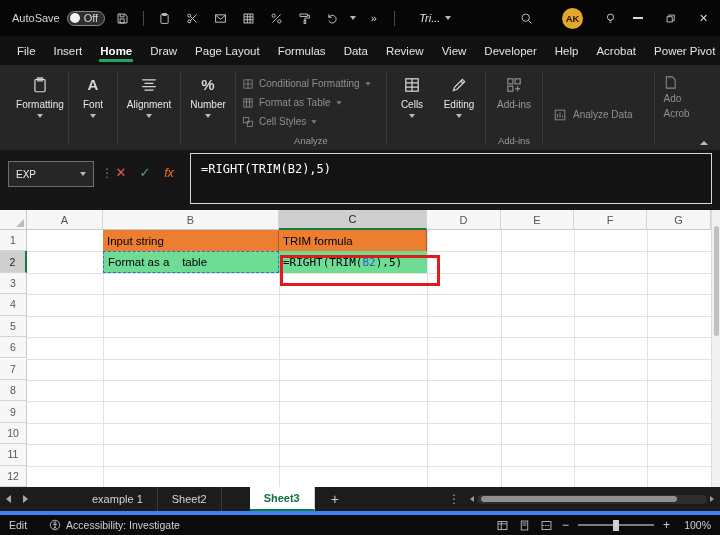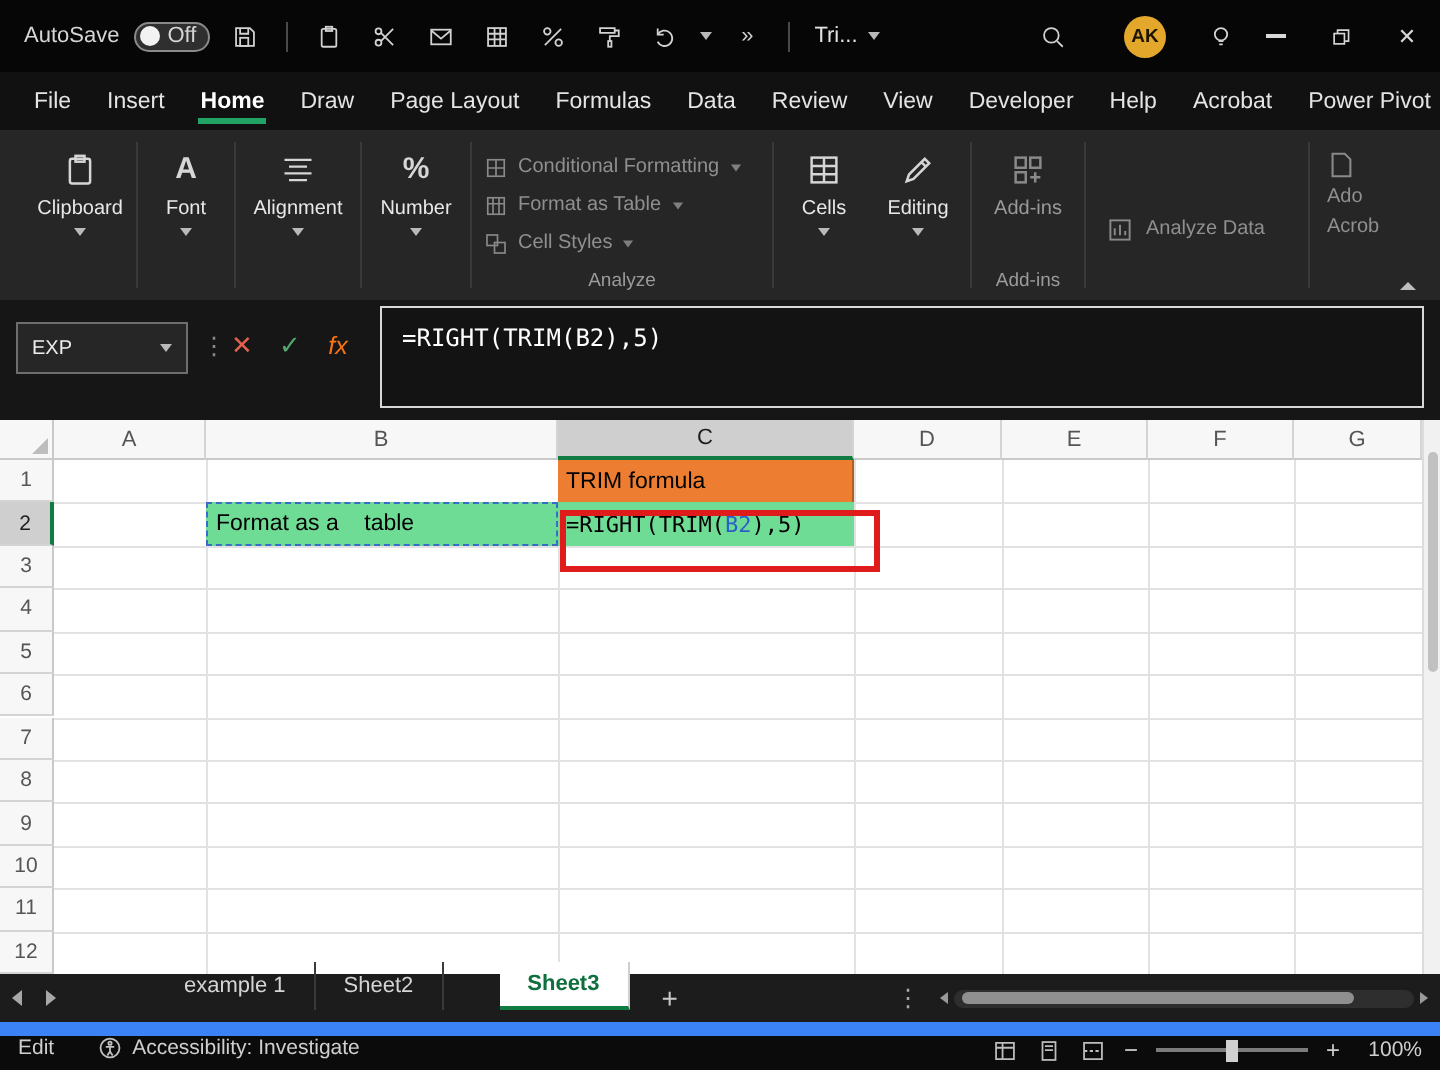--- a/index.html
+++ b/index.html
@@ -11,21 +11,21 @@
 .chev-up{width:0;height:0;border-left:4px solid transparent;border-right:4px solid transparent;border-bottom:4.5px solid #bdbdbd;display:inline-block;}
 
 
 .titlebar{position:absolute;left:0;top:0;width:720px;height:36px;background:#060606;display:flex;align-items:center;color:#d6d6d6;font-size:11px;padding-left:12px;}
 .tb-left{display:flex;align-items:center;gap:7px;}
 .autosave-toggle{display:flex;align-items:center;gap:4px;height:15px;padding:1px 6px 1px 2px;background:#2f2f2f;border:1px solid #8a8a8a;border-radius:9px;}
 .autosave-toggle .knob{width:10px;height:10px;border-radius:50%;background:#f2f2f2;}
 .tb-icon{width:21px;height:22px;display:flex;align-items:center;justify-content:center;color:#d2d2d2;}
 .tb-icon svg{width:13px;height:13px;stroke:currentColor;fill:none;stroke-width:1.1;}
 .tb-sep{width:1px;height:15px;background:#4a4a4a;margin:0 3px;}
-.wb-menu{display:flex;align-items:center;gap:5px;margin-left:2px;color:#e2e2e2;}
+.wb-menu{display:flex;align-items:center;gap:5px;margin-left:14px;color:#e2e2e2;font-style:italic;}
 .tb-right{margin-left:auto;display:flex;align-items:center;height:36px;}
 .avatar{width:21px;height:21px;border-radius:50%;background:#E3A82B;color:#1d1400;font-size:9.5px;font-weight:bold;display:flex;align-items:center;justify-content:center;margin:0 17px 0 25px;}
 .win-btn{width:33px;height:36px;display:flex;align-items:center;justify-content:center;color:#d8d8d8;font-size:11px;}
 .win-min-bar{width:10px;height:1.5px;background:#d8d8d8;}
 .win-btn svg{width:11px;height:11px;stroke:currentColor;fill:none;stroke-width:1.2;}
 
 
 .tabrow{position:absolute;top:36px;left:0;width:720px;height:29px;background:#111;display:flex;align-items:center;padding-left:8px;}
 .rtab{color:#e4e4e4;font-size:11.5px;padding:7px 9px;position:relative;white-space:nowrap;}
 .rtab.active{color:#fff;font-weight:bold;}
@@ -81,34 +81,34 @@
 .cell-c2 .ref{color:#2B5FC7;}
 .red-annotation{position:absolute;left:280px;top:45px;width:160px;height:31px;border:3px solid #E01B1B;}
 .v-scroll{position:absolute;left:711px;top:0;width:9px;height:277px;background:#f1f1f1;border-left:1px solid #dcdcdc;}
 .v-thumb{position:absolute;left:1.5px;top:16px;width:5.5px;height:110px;background:#c1c1c1;border-radius:3px;}
 
 
 .sheetbar{position:absolute;top:487px;left:0;width:720px;height:24px;background:#1c1c1c;display:flex;align-items:center;color:#cfcfcf;}
 .nav-tri{width:0;height:0;border-top:4px solid transparent;border-bottom:4px solid transparent;margin:0 6px;}
 .nav-left{border-right:5px solid #a8a8a8;}
 .nav-right{border-left:5px solid #a8a8a8;}
-#sheet-tabs-list{display:flex;align-items:flex-start;height:36px;margin-left:44px;}
+#sheet-tabs-list{display:flex;align-items:center;height:36px;margin-left:44px;}
 .stab{height:24px;padding:0 14px;display:flex;align-items:center;font-size:11px;border-right:1px solid #3a3a3a;color:#d5d5d5;white-space:nowrap;}
 .stab.active{background:#fff;color:#0E703C;font-weight:bold;border-right:1px solid #cfcfcf;border-bottom:2.5px solid #107C41;margin-left:28px;}
 .add-sheet{margin-left:16px;font-size:14px;color:#c9c9c9;}
 .sheet-more{margin-left:auto;color:#a8a8a8;font-size:12px;margin-right:10px;}
 .h-scroll{display:flex;align-items:center;gap:3px;margin-right:6px;}
 .h-track{width:230px;height:9px;background:#2e2e2e;border-radius:5px;position:relative;}
 .h-thumb{position:absolute;left:4px;top:1.5px;width:196px;height:6px;background:#8f8f8f;border-radius:3px;}
 .h-tri{width:0;height:0;border-top:3.5px solid transparent;border-bottom:3.5px solid transparent;}
 .h-tri.left{border-right:4.5px solid #9a9a9a;}
 .h-tri.right{border-left:4.5px solid #9a9a9a;}
 
 
-.statusbar{position:absolute;top:511px;left:0;width:720px;height:24px;background:#0b0b0b;border-top:7px solid #3b82f6;display:flex;align-items:flex-start;color:#cfcfcf;font-size:10.5px;padding:0 9px;}
+.statusbar{position:absolute;top:511px;left:0;width:720px;height:24px;background:#0b0b0b;border-top:4px solid #3b82f6;display:flex;align-items:center;color:#cfcfcf;font-size:10.5px;padding:0 9px;}
 .sb-mode{margin-right:22px;}
 .sb-access{display:flex;align-items:center;gap:5px;}
 .sb-access svg{width:12px;height:12px;stroke:#c0c0c0;fill:none;stroke-width:1.2;}
 .sb-right{margin-left:auto;display:flex;align-items:center;gap:9px;}
 .sb-view{color:#bdbdbd;}
 .sb-view svg{width:13px;height:13px;stroke:currentColor;fill:none;stroke-width:1.1;}
 .zoom-track{width:76px;height:2px;background:#7c7c7c;position:relative;}
 .zoom-knob{position:absolute;left:35px;top:-4.5px;width:6px;height:11px;background:#d0d0d0;}
 .zoom-val{width:32px;text-align:right;}
 .zoom-glyph{font-size:12px;color:#cfcfcf;}
@@ -233,21 +233,21 @@
   </div>
 
   <div class="ribbon">
     <div class="rbig">
       <span class="ric">
           <svg viewBox="0 0 16 16">
             <rect x="3.5" y="3" width="9" height="11" rx="1"></rect>
             <rect x="6" y="1.7" width="4" height="2.6"></rect>
           </svg>
         </span>
-      <span>Clipboard</span>
+      <span>Formatting</span>
       <span class="chev"></span>
     </div>
     <div class="rsep"></div>
     <div class="rbig" style="width:44px;">
       <span class="ric glyph-ic">A</span>
       <span>Font</span>
       <span class="chev"></span>
     </div>
     <div class="rsep"></div>
     <div class="rbig" style="width:58px;">
@@ -408,20 +408,21 @@
         <div class="hline" style="top: 127.083px;"></div>
         <div class="hline" style="top: 148.5px;"></div>
         <div class="hline" style="top: 169.917px;"></div>
         <div class="hline" style="top: 191.334px;"></div>
         <div class="hline" style="top: 212.75px;"></div>
         <div class="hline" style="top: 234.167px;"></div>
         <div class="hline" style="top: 255.584px;"></div>
         <div class="hline" style="top: 277px;"></div>
       </div>
 
+    <div class="cell orange" style="left:103px;top:20px;width:176px;">Input string</div>
     <div class="cell orange" style="left:279px;top:20px;width:148px;">TRIM formula</div>
     <div class="cell green cell-b2" style="left:103px;top:41.42px;width:176px;">Format as a    table</div>
     <div class="cell green cell-c2" style="left:279px;top:41.42px;width:148px;"><span>=RIGHT(TRIM(</span><span class="ref">B2</span><span>),5)</span></div>
 
     <div class="red-annotation"></div>
 
     <div class="v-scroll">
       <div class="v-thumb"></div>
     </div>
   </div>

